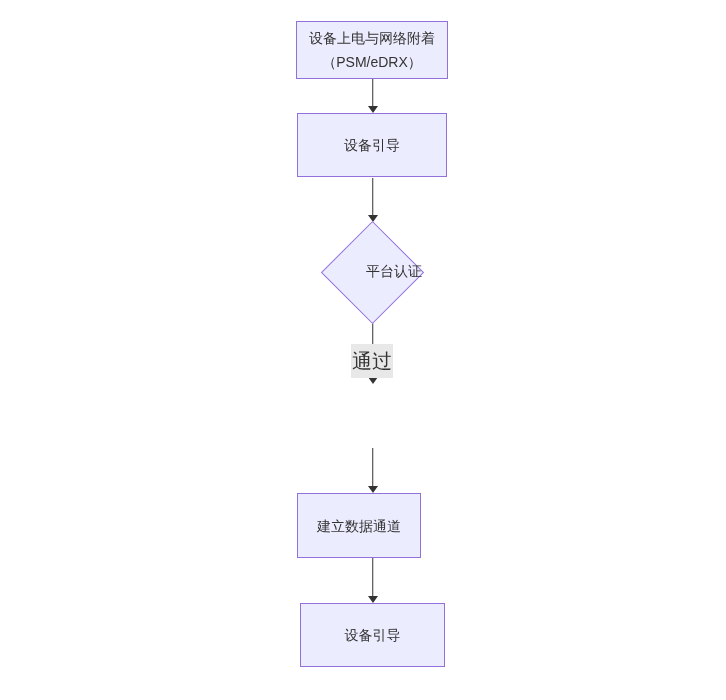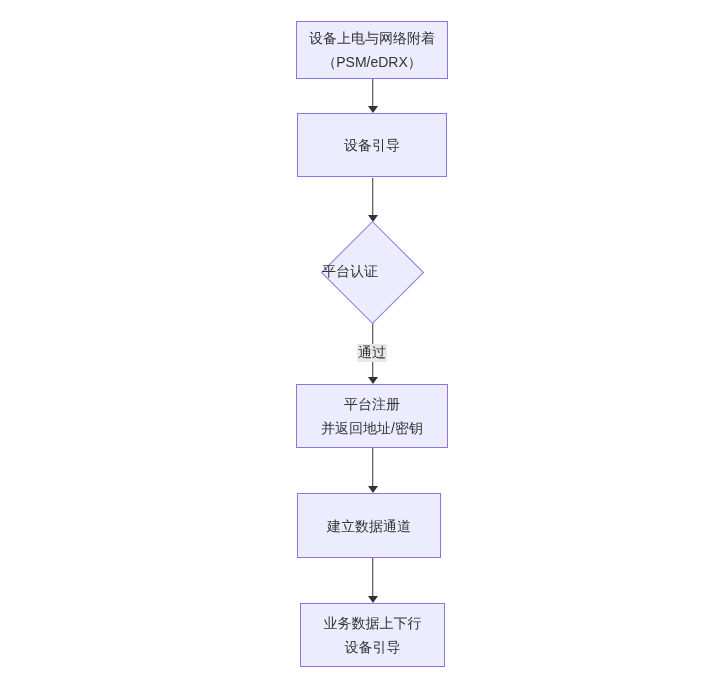--- a/index.html
+++ b/index.html
@@ -44,21 +44,21 @@
     height:73px;
     background:var(--node-fill);
     border:1px solid var(--node-border);
     transform:rotate(45deg);
     z-index:1;
   }
   .diamond-label{
     position:absolute;
     display:flex;
     align-items:center;
-    justify-content:flex-start;
+    justify-content:flex-end;
     color:var(--text-color);
     font-size:14px;
     z-index:2;
   }
   .edge{
     position:absolute;
     left:367px;
     width:11px;
     z-index:0;
   }
@@ -82,26 +82,25 @@
     border-right:5px solid transparent;
     border-top:7px solid var(--edge-color);
   }
   .edge-label{
     position:absolute;
     left:372px;
     top:344px;
     transform:translateX(-50%);
     background:var(--edge-label-bg);
     color:var(--text-color);
-    font-size:14px;
+    font-size:20px;
     line-height:18px;
-    padding:0 1px;
+    padding:8px 1px;
     z-index:3;
     white-space:nowrap;
-    font-family:Liberation Mono, monospace;
   }
 </style>
 </head>
 <body>
 
 <div class="canvas">
 
   <div class="node" style="left:296px;top:21px;width:152px;height:58px">
     <span>设备上电与网络附着</span>
     <span>（PSM/eDRX）</span>
@@ -125,37 +124,32 @@
   <div class="diamond-label" style="left:322px;top:222px;width:100px;height:100px">
     <span>平台认证</span>
   </div>
 
   <div class="edge" style="top:322px;height:62px">
     <i class="shaft"></i>
     <i class="head"></i>
   </div>
   <div class="edge-label">通过</div>
 
-  <div class="node" style="left:296px;top:384px;width:152px;height:64px">
-    <span>平台注册</span>
-    <span>并返回地址/密钥</span>
-  </div>
 
   <div class="edge" style="top:448px;height:45px">
     <i class="shaft"></i>
     <i class="head"></i>
   </div>
 
-  <div class="node" style="left:297px;top:493px;width:144px;height:65px">
+  <div class="node" style="left:297px;top:493px;width:124px;height:65px">
     <span>建立数据通道</span>
   </div>
 
   <div class="edge" style="top:558px;height:45px">
     <i class="shaft"></i>
     <i class="head"></i>
   </div>
 
   <div class="node" style="left:300px;top:603px;width:145px;height:64px">
-    <span>业务数据上下行</span>
     <span>设备引导</span>
   </div>
 
 </div>
 
 </body></html>

